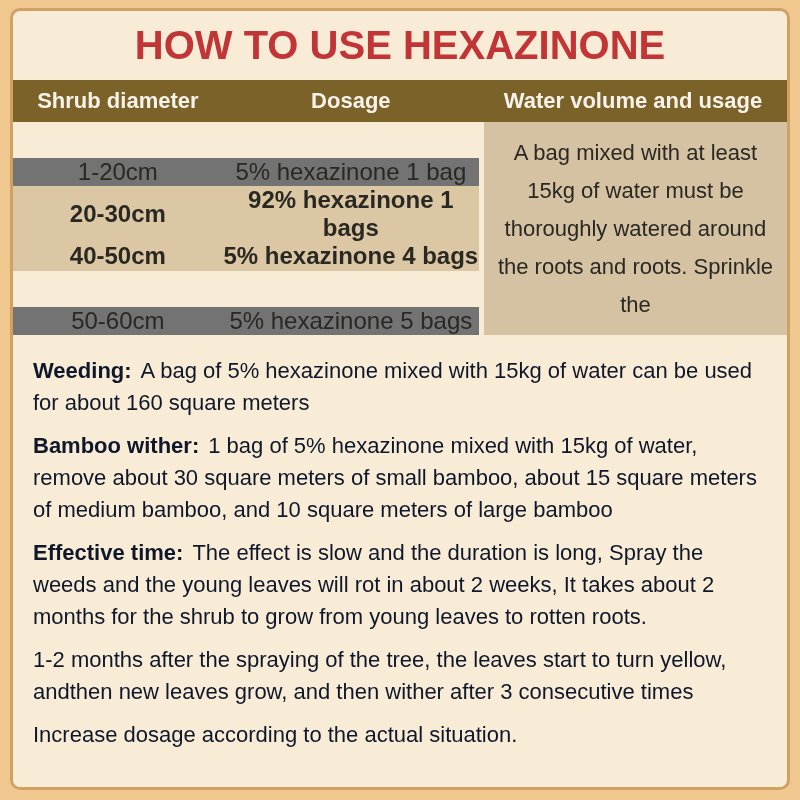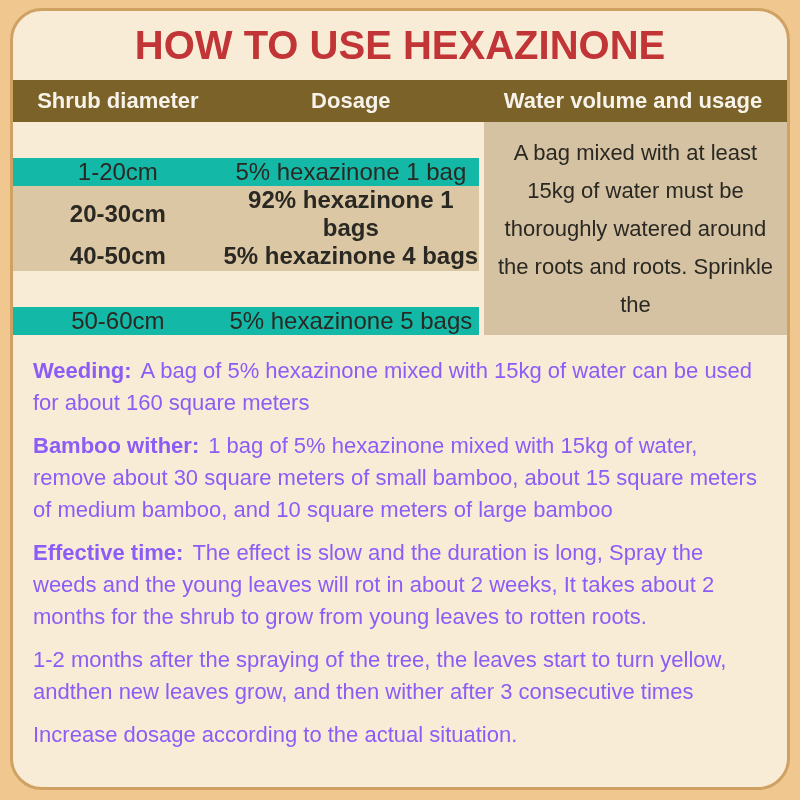--- a/index.html
+++ b/index.html
@@ -8,21 +8,21 @@
     width:800px; height:800px;
     background:#f0c78f;
     font-family:"Liberation Sans", sans-serif;
     overflow:hidden;
   }
   .card {
     position:absolute;
     left:10px; top:8px; right:10px; bottom:10px;
     background:#f9ecd7;
     border:3px solid #cfa263;
-    border-radius:32px;
+    border-radius:10px;
     overflow:hidden;
     display:flex;
     flex-direction:column;
   }
   .title-bar {
     height:69px;
     display:flex;
     align-items:center;
     justify-content:center;
     flex:0 0 auto;
@@ -60,21 +60,21 @@
     flex-direction:column;
   }
   .tbl-gap { width:0.65%; background:#f9ecd7; }
   .tbl-row {
     flex:1 1 0;
     display:flex;
     align-items:center;
     font-size:24px;
     color:#2a2822;
   }
-  .tbl-row.light { background:#14b8a6;margin-top:36px; }
+  .tbl-row.light { background:#737373;margin-top:36px; }
   .tbl-row.dark  { background:#dbc7a4;font-weight:bold; }
   .cell { text-align:center; }
   .cell-diameter { width:45%; }
   .cell-dosage   { width:55%; }
   .tbl-water {
     width:39.15%;
     background:#d5c2a2;
     display:flex;
     align-items:center;
     justify-content:center;
@@ -82,21 +82,21 @@
     font-size:22px;
     line-height:38px;
     color:#2a2822;
     padding:0 8px;
     box-sizing:border-box;
   }
   
   .notes {
     flex:1 1 auto;
     padding:20px 20px 0 20px;
-    color:#8b5cf6;
+    color:#0f172a;
     font-size:22px;
     line-height:32px;
   }
   .note { margin:0 0 11px 0; }
   .note-label { font-weight:bold; margin-right:9px; }
   .note-label:empty { margin-right:0; }
 </style>
 </head>
 <body>
 

